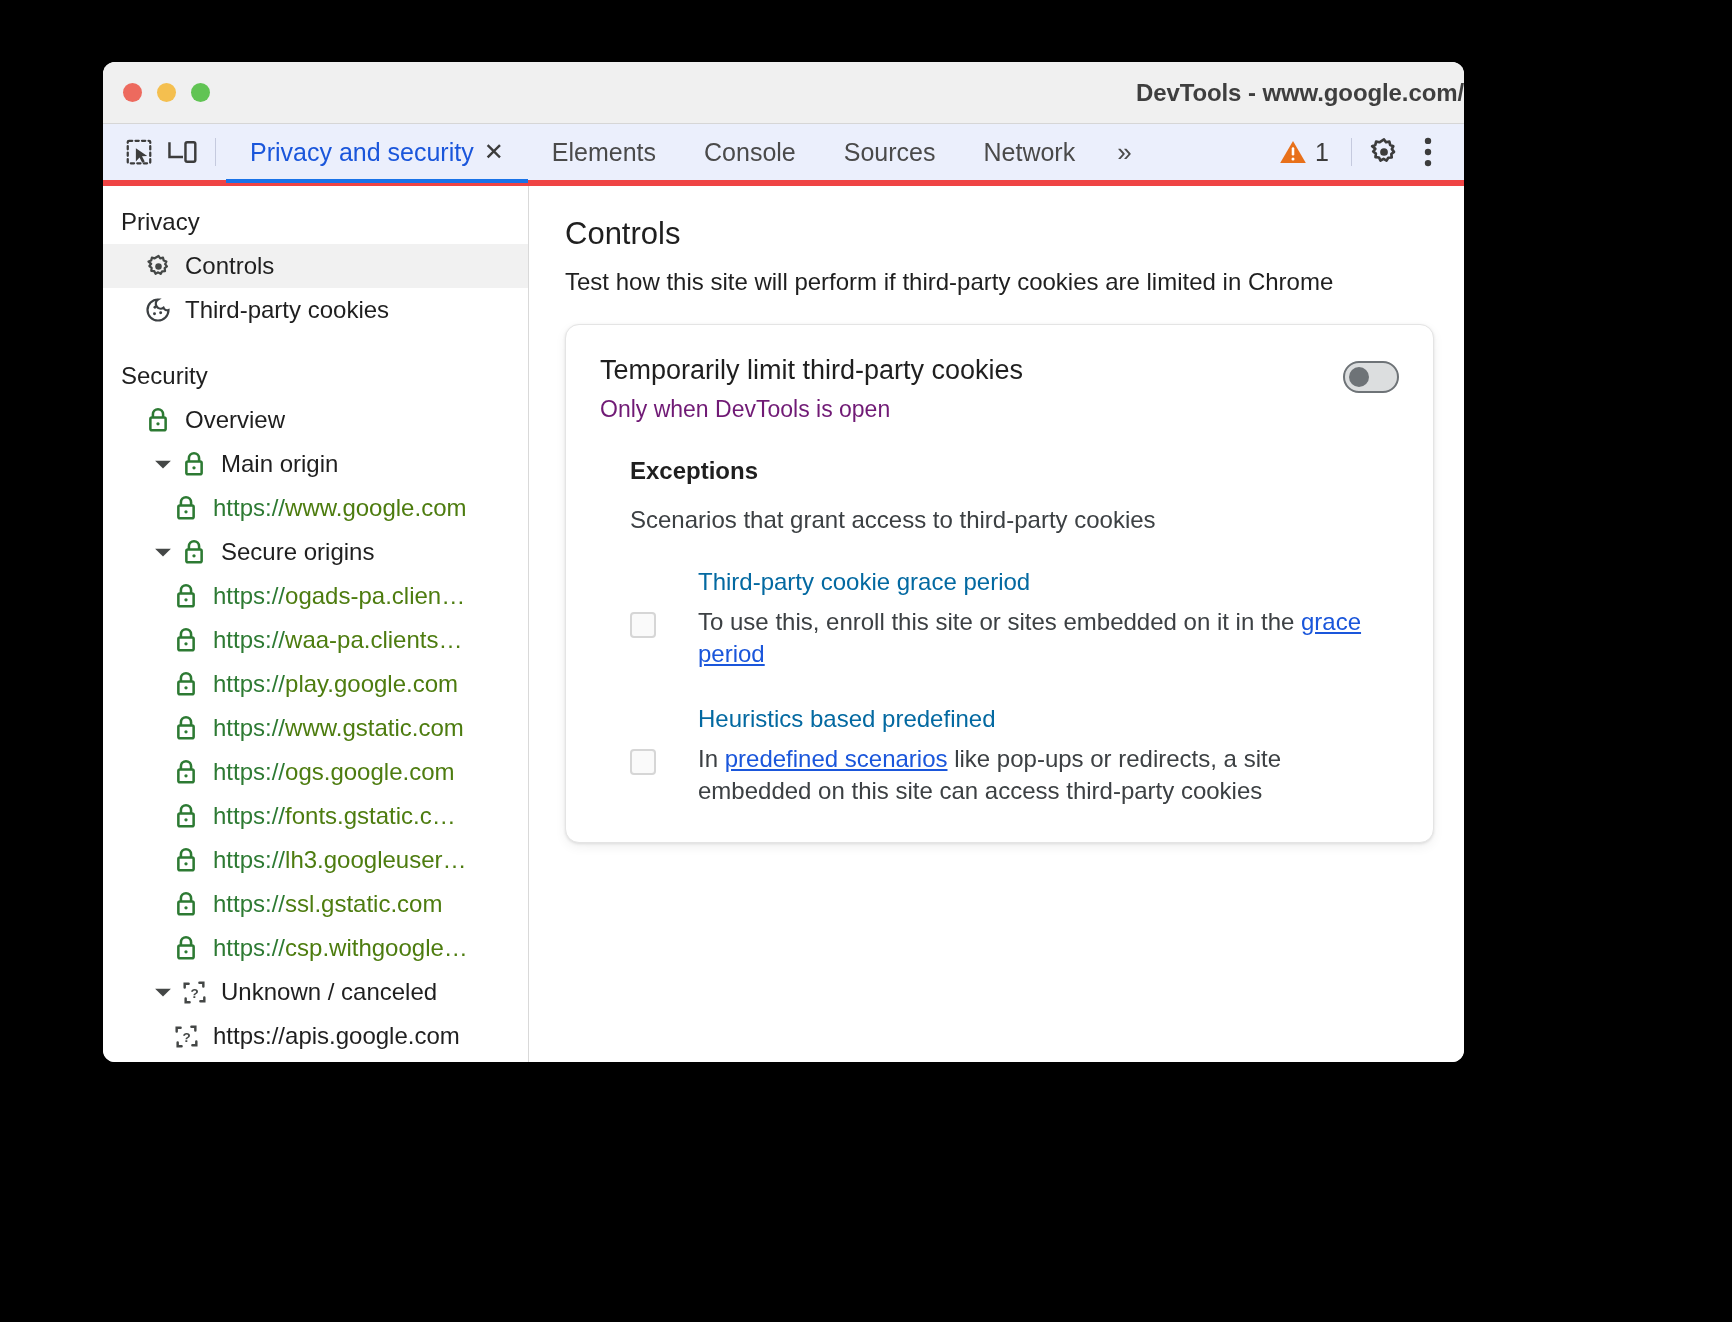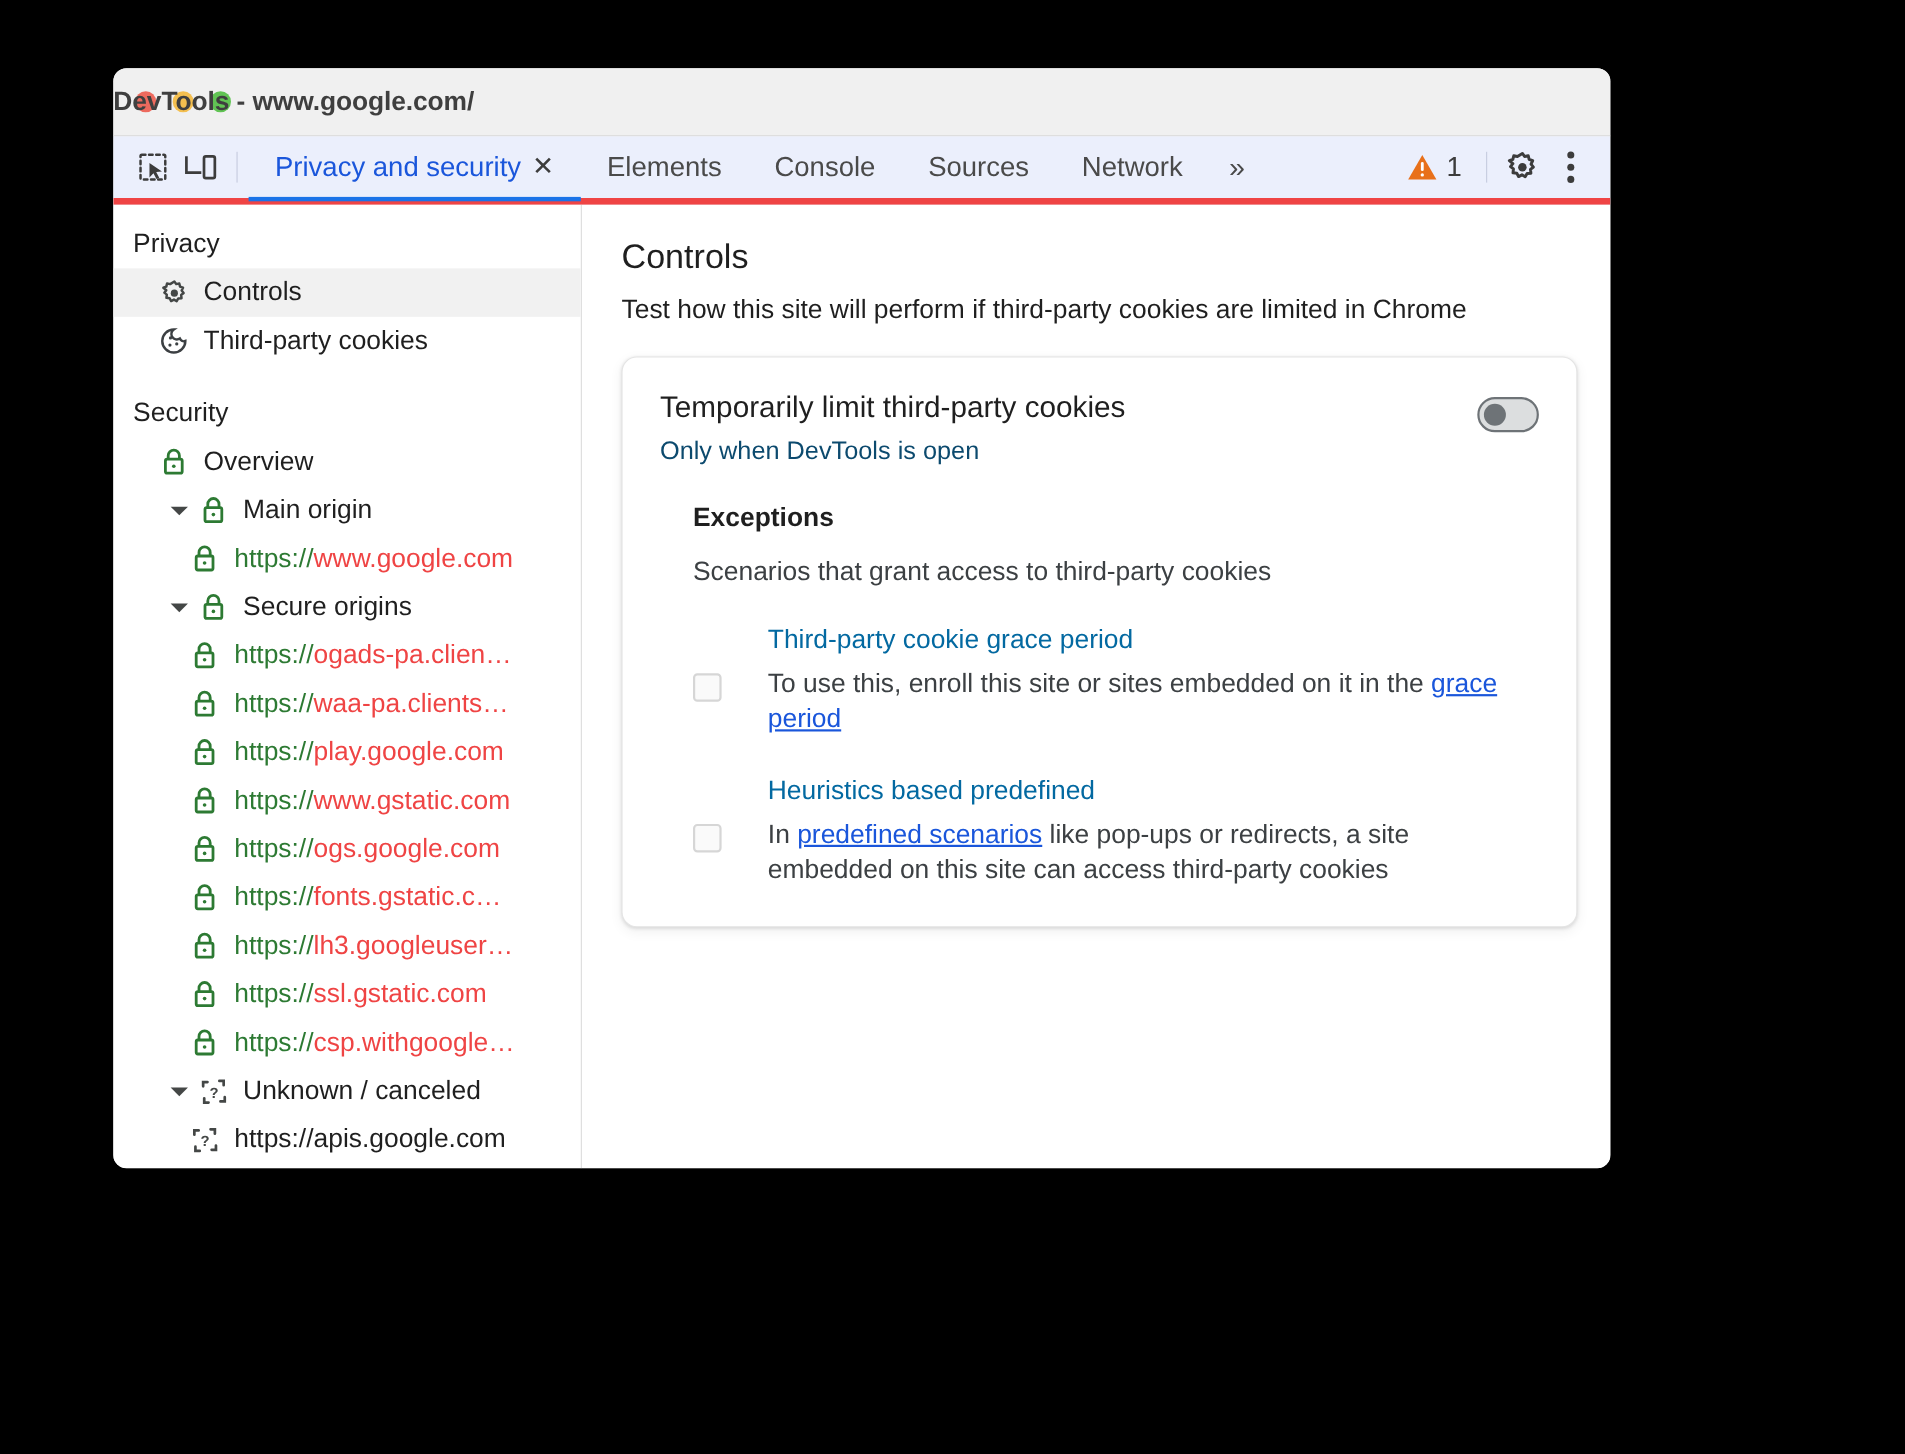--- a/index.html
+++ b/index.html
@@ -29,21 +29,21 @@
     background: #f0f0f0;
     border-bottom: 1px solid #d6d6d6;
     display: flex; align-items: center;
   }
   .traffic { display:flex; gap:15px; margin-left: 20px; }
   .dot { width: 19px; height: 19px; border-radius: 50%; }
   .dot.red    { background:#ed6a5e; }
   .dot.yellow { background:#f4bf4f; }
   .dot.green  { background:#61c454; }
   .title-text {
-    position:absolute; left:0; right:0; text-align:left;
+    position:absolute; left:0; right:0; text-align:right;
     font-size: 24px; font-weight: 700; color:#3f3f3f;
     letter-spacing: -0.1px;
   }
 
   
   .tabbar {
     display:flex; align-items:center;
     height: 62px;
     background: #ebeffc;
     border-bottom: 6px solid #ef4444;
@@ -94,42 +94,42 @@
   }
   .tree-row.selected { background:#f1f1f1; }
   .tw { width: 28px; flex:none; display:flex; align-items:center; justify-content:center; }
   .tw.indent1 { margin-left: 18px; }
   .ico { width: 34px; flex:none; display:flex; align-items:center; justify-content:center; }
   .lbl { margin-left: 10px; overflow:hidden; text-overflow:ellipsis; }
   .lvl0 { padding-left: 28px; }
   .lvl1 { padding-left: 38px; }
   .lvl2 { padding-left: 66px; }
   .url-scheme { color:#2d7a33; }
-  .url-host { color:#ef4444; }
+  .url-host { color:#4d7c0f; }
 
   
   .main {
     flex:1; background:#fff; padding: 30px 0 0 36px; overflow:hidden;
   }
   .page-title { font-size: 31px; color:#1f1f1f; font-weight:400; }
   .page-sub { font-size: 24px; color:#1f1f1f; margin-top: 16px; }
 
   .card {
     margin-top: 28px; margin-right: 30px;
     background:#fff;
     border: 1px solid #e4e4e4;
     border-radius: 14px;
     box-shadow: 0 1px 3px rgba(0,0,0,.10), 0 4px 12px rgba(0,0,0,.06);
     padding: 30px 34px 34px 34px;
     max-width: 880px;
   }
   .card-head { display:flex; align-items:flex-start; }
   .card-head-text { flex:1; }
   .card-title { font-size: 27px; color:#1f1f1f; }
-  .card-sub { font-size: 23px; color:#0c4a6e; margin-top: 10px; }
+  .card-sub { font-size: 23px; color:#701a75; margin-top: 10px; }
 
   .toggle {
     width: 56px; height: 32px; border-radius: 16px;
     border: 2px solid #6e7377; background:#dcdedf;
     position: relative; flex:none; margin-top: 6px;
   }
   .toggle .knob {
     position:absolute; left: 4px; top: 4px;
     width: 20px; height: 20px; border-radius:50%;
     background:#6e7377;

